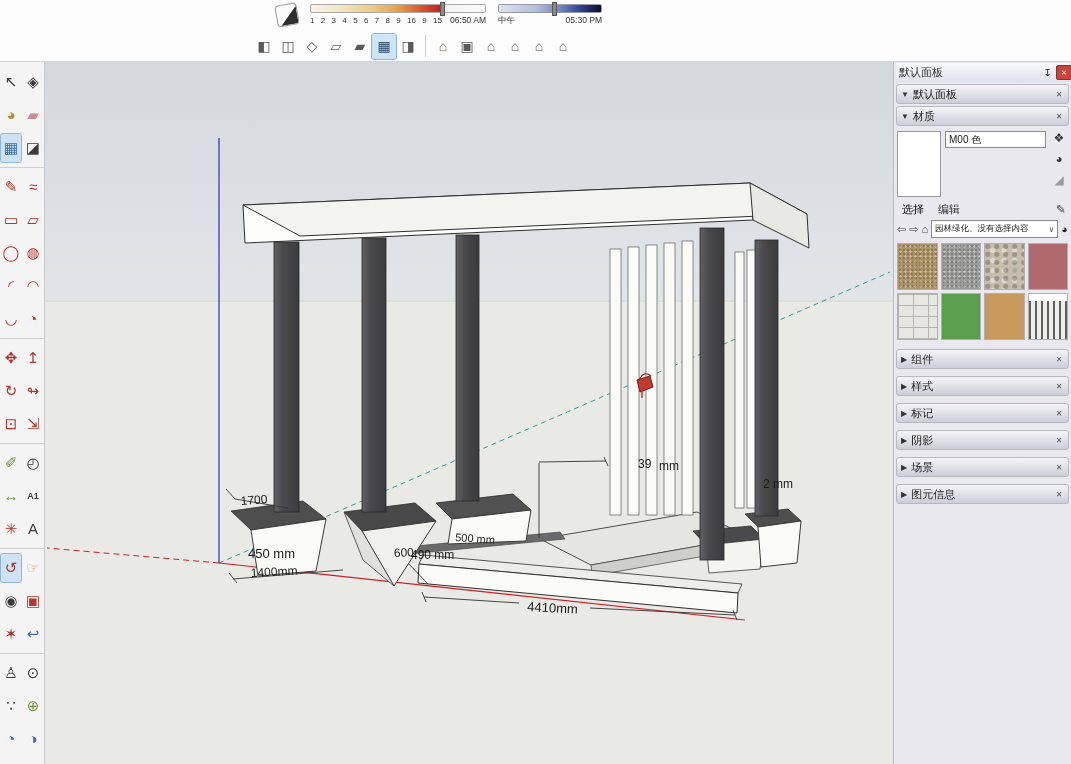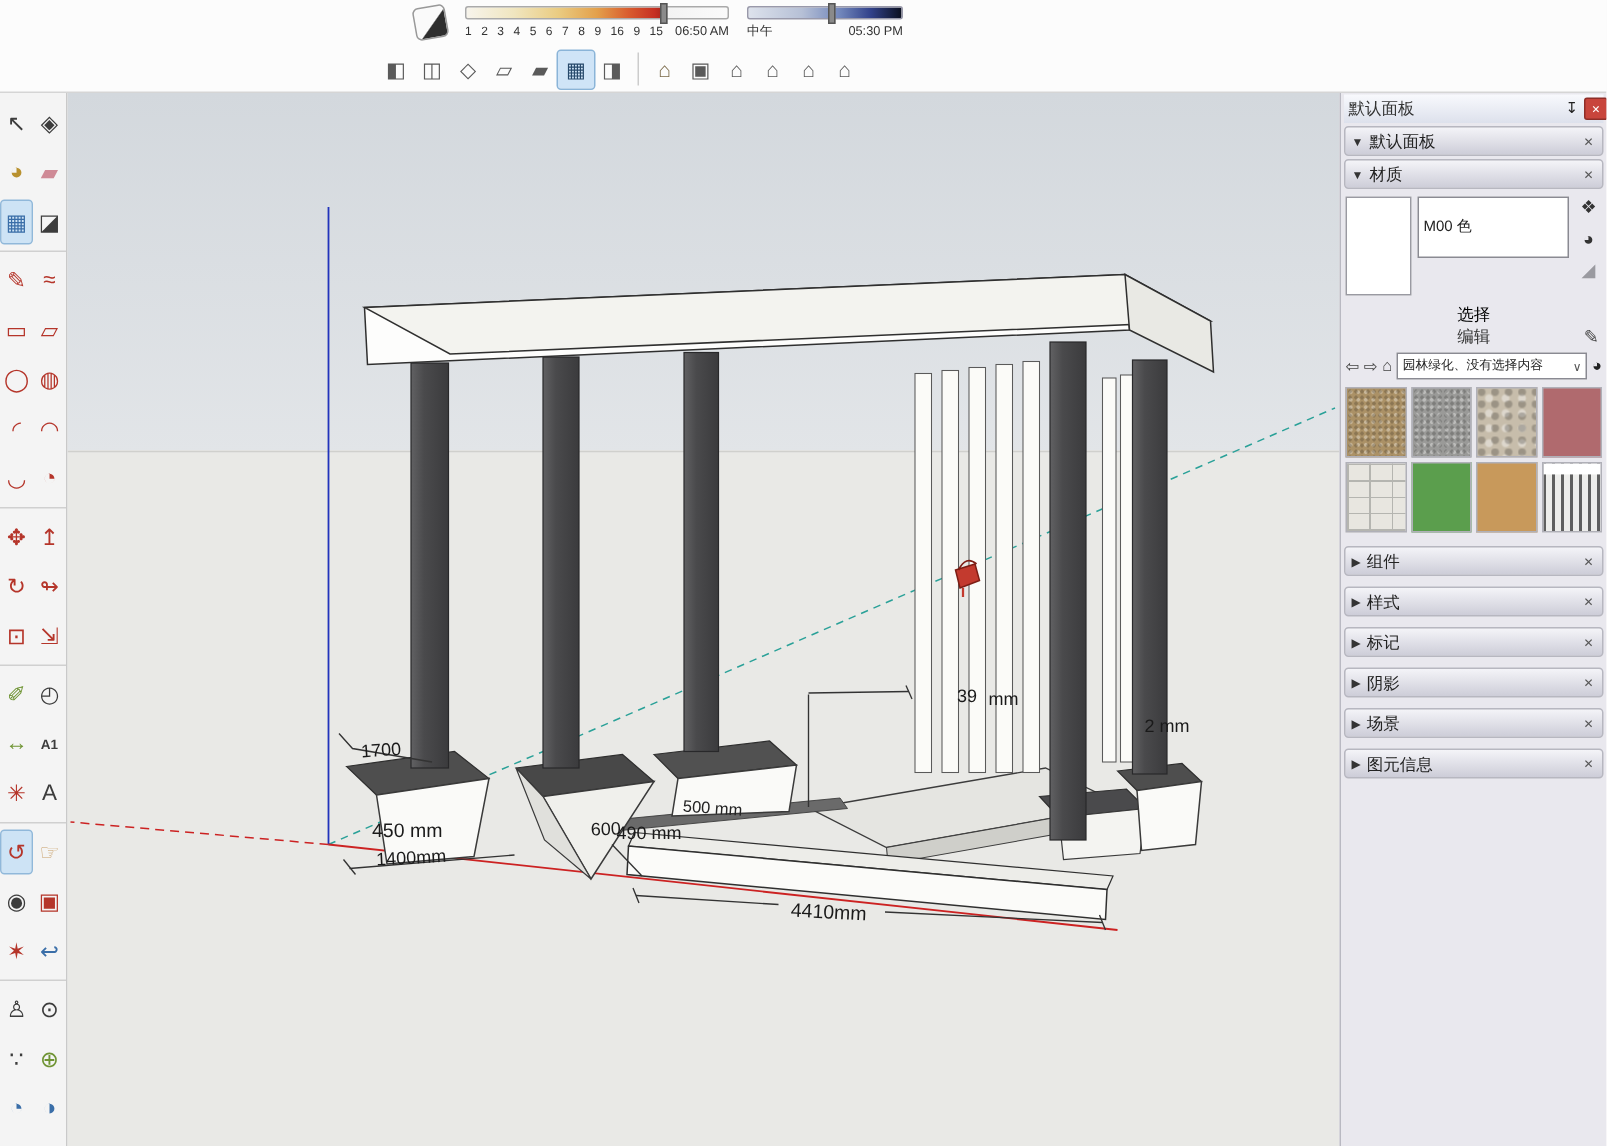--- a/index.html
+++ b/index.html
@@ -49,23 +49,23 @@
   .sec-hdr{display:flex;align-items:center;height:18px;background:linear-gradient(#f4f4f8,#cdcdd8);border:1px solid #b7b7c0;
        border-radius:3px;margin:2px 0;padding:0 4px;gap:4px;font-size:11px;}
   .sec-arrow{font-size:8px;color:#333;}
   .sec-label{flex:1;}
   .sec-x{font-size:8px;color:#555;width:10px;text-align:center;}
   .ei-body{padding:3px 3px 0;font-size:11px;color:#222;}
   .ei-white{background:#fff;border:1px solid #c9c9d2;height:146px;margin:5px 0 2px;}
   .mat-body{padding:3px 1px;display:flex;gap:4px;}
   .mat-preview{width:42px;height:64px;background:#fff;border:1px solid #9a9aa2;}
   .mat-mid{flex:1;display:flex;flex-direction:column;}
-  .mat-name{height:15px;border:1px solid #8a8a92;background:#fff;font-size:10px;padding:12px 3px;line-height:15px;color:#222;}
+  .mat-name{height:15px;border:1px solid #8a8a92;background:#fff;font-size:10px;padding:0 3px;line-height:15px;color:#222;}
   .mat-icons{width:18px;display:flex;flex-direction:column;align-items:center;gap:7px;font-size:12px;color:#333;}
-  .mat-tabs{display:flex;padding:2px 6px 1px;font-size:11px;align-items:center;color:#333;flex-direction:column;}
+  .mat-tabs{display:flex;gap:14px;padding:2px 6px 1px;font-size:11px;align-items:center;color:#333;}
   .tab.active{color:#000;}
   .eyedropper{margin-left:auto;font-size:12px;color:#444;transform:rotate(90deg);}
   .mat-nav{display:flex;align-items:center;gap:3px;padding:2px 1px;font-size:11px;color:#444;}
   .nav-ico{font-size:11px;}
   .mat-dd{flex:1;height:16px;border:1px solid #8a8a92;background:#fff;font-size:8.5px;display:flex;align-items:center;
        padding:0 3px;white-space:nowrap;overflow:hidden;color:#222;}
   .dd-arrow{margin-left:auto;font-size:8px;color:#555;padding-left:2px;}
   .swatches{display:grid;grid-template-columns:repeat(4,1fr);gap:3px;padding:3px 1px;}
   .swatch{height:47px;border:1px solid #b0b0b8;box-sizing:border-box;}
   .pat-noise{background-image:radial-gradient(#00000030 1px,transparent 1.4px),radial-gradient(#ffffff55 1px,transparent 1.4px);background-size:4px 4px,5px 5px;}

